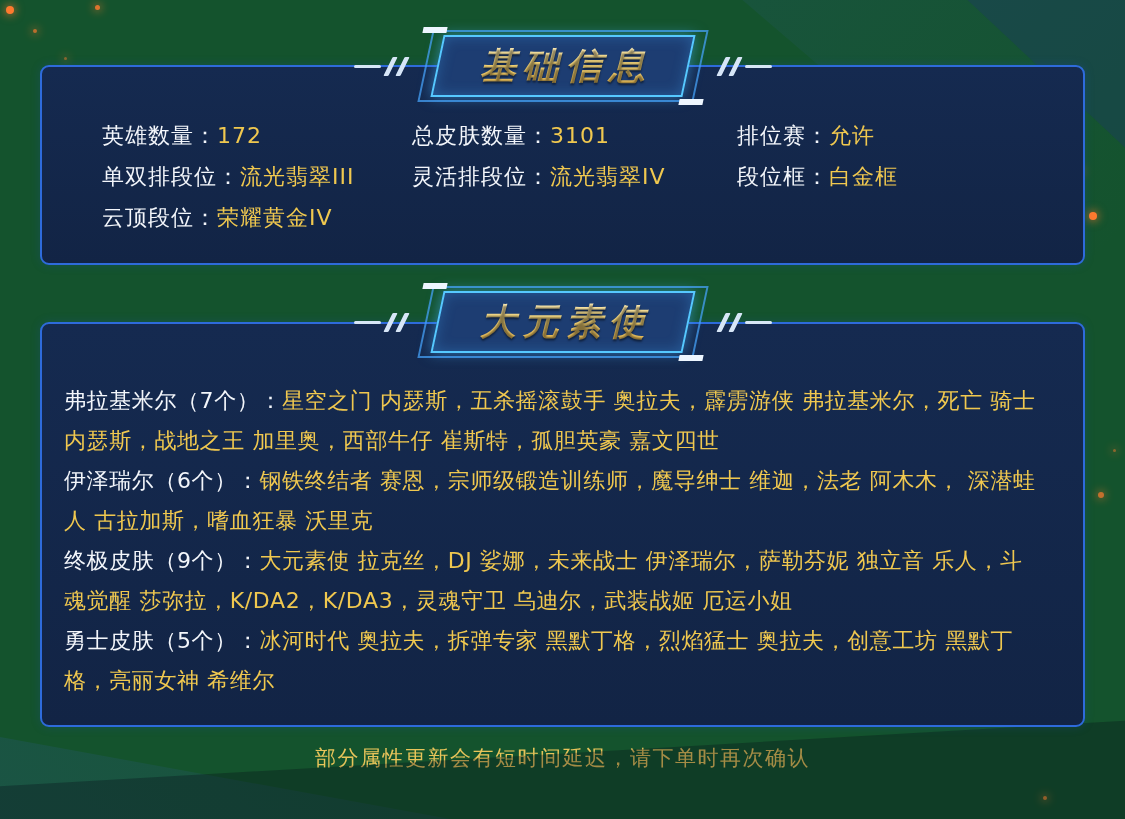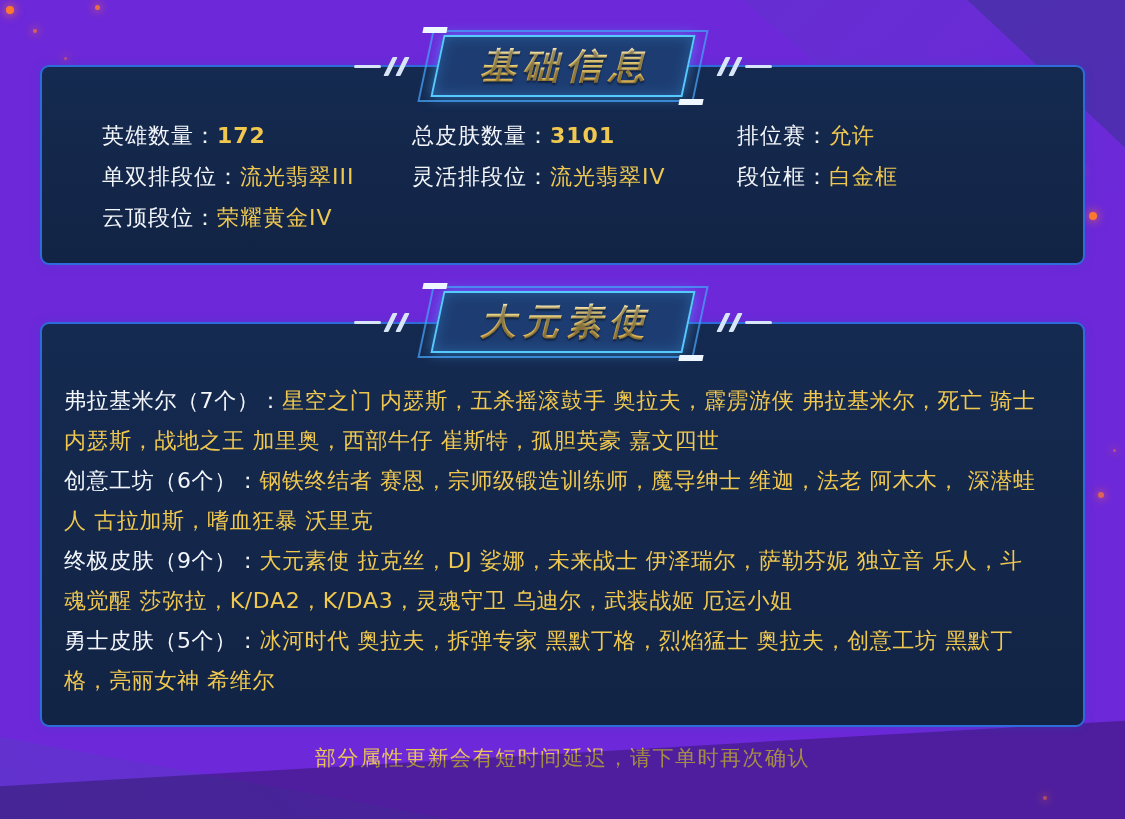--- a/index.html
+++ b/index.html
@@ -1,21 +1,21 @@
 <!DOCTYPE html>
 <html><head>
 <meta charset="utf-8">
 <style>
   html,body{margin:0;padding:0;}
   body{
     width:1125px;height:819px;overflow:hidden;
     font-family:"DejaVu Sans","Liberation Sans",sans-serif;
     background:#0d1b36;
   }
-  .page{position:relative;width:1125px;height:819px;background:#6d28d9;overflow:hidden;}
+  .page{position:relative;width:1125px;height:819px;background:#14532d;overflow:hidden;}
 
   
   .bg-shape{position:absolute;inset:0;pointer-events:none;}
   .bg-tr{background:linear-gradient(135deg,rgba(52,90,160,.28),rgba(52,90,160,0) 70%);
          clip-path:polygon(66% 0,100% 0,100% 40%);}
   .bg-tr2{background:rgba(30,55,105,.35);clip-path:polygon(86% 0,100% 0,100% 18%);}
   .bg-bl{background:linear-gradient(45deg,rgba(52,90,160,.20),rgba(52,90,160,0) 60%);
          clip-path:polygon(0 90%,0 100%,40% 100%);}
   .bg-bot{background:rgba(5,10,24,.30);clip-path:polygon(0 96%,100% 88%,100% 100%,0 100%);}
   .ember{position:absolute;border-radius:50%;background:#ff7a2e;
@@ -60,21 +60,21 @@
          box-shadow:0 0 10px rgba(30,80,180,.25);}
   .panel-basic{height:196px;}
   .panel-account{height:401px;}
 
   
   .info-grid{display:grid;grid-template-columns:310px 325px 1fr;
              padding:53px 20px 0 60px;row-gap:9px;}
   .info-item{display:flex;align-items:baseline;font-size:22px;line-height:32px;white-space:nowrap;}
   .info-label{color:#f3f6fb;letter-spacing:1px;}
   .info-value{color:#f0c84f;letter-spacing:1px;}
-  .info-value.strong{font-weight:700;}
+  .info-value.strong{font-weight:400;}
 
   
   .entries{padding:57px 44px 0 22px;}
   .entry{margin:0;font-size:22px;line-height:40px;letter-spacing:.6px;text-align:left;}
   .entry-label{color:#f3f6fb;}
   .entry-value{color:#f0c84f;}
 
   
   .footer{margin-top:17px;text-align:center;}
   .footer-note{font-size:21px;letter-spacing:1.5px;color:#e8c45a;}
@@ -174,21 +174,21 @@
       <div class="deco">
         <span class="deco-tick"></span>
         <span class="deco-tick"></span>
         <span class="deco-line"></span>
       </div>
     </div>
 
     <div class="panel panel-account">
       <div class="entries">
         <p class="entry"><span class="entry-label">弗拉基米尔（7个）：</span><span class="entry-value">星空之门 内瑟斯，五杀摇滚鼓手 奥拉夫，霹雳游侠 弗拉基米尔，死亡 骑士内瑟斯，战地之王 加里奥，西部牛仔 崔斯特，孤胆英豪 嘉文四世</span></p>
-        <p class="entry"><span class="entry-label">创意工坊（6个）：</span><span class="entry-value">钢铁终结者 赛恩，宗师级锻造训练师，魔导绅士 维迦，法老 阿木木， 深潜蛙人 古拉加斯，嗜血狂暴 沃里克</span></p>
+        <p class="entry"><span class="entry-label">伊泽瑞尔（6个）：</span><span class="entry-value">钢铁终结者 赛恩，宗师级锻造训练师，魔导绅士 维迦，法老 阿木木， 深潜蛙人 古拉加斯，嗜血狂暴 沃里克</span></p>
         <p class="entry"><span class="entry-label">终极皮肤（9个）：</span><span class="entry-value">大元素使 拉克丝，DJ 娑娜，未来战士 伊泽瑞尔，萨勒芬妮 独立音 乐人，斗魂觉醒 莎弥拉，K/DA2，K/DA3，灵魂守卫 乌迪尔，武装战姬 厄运小姐</span></p>
         <p class="entry"><span class="entry-label">勇士皮肤（5个）：</span><span class="entry-value">冰河时代 奥拉夫，拆弹专家 黑默丁格，烈焰猛士 奥拉夫，创意工坊 黑默丁格，亮丽女神 希维尔</span></p>
       </div>
     </div>
   </section>
 
   <div class="footer">
     <span class="footer-note">部分属性更新会有短时间延迟，请下单时再次确认</span>
   </div>
 

